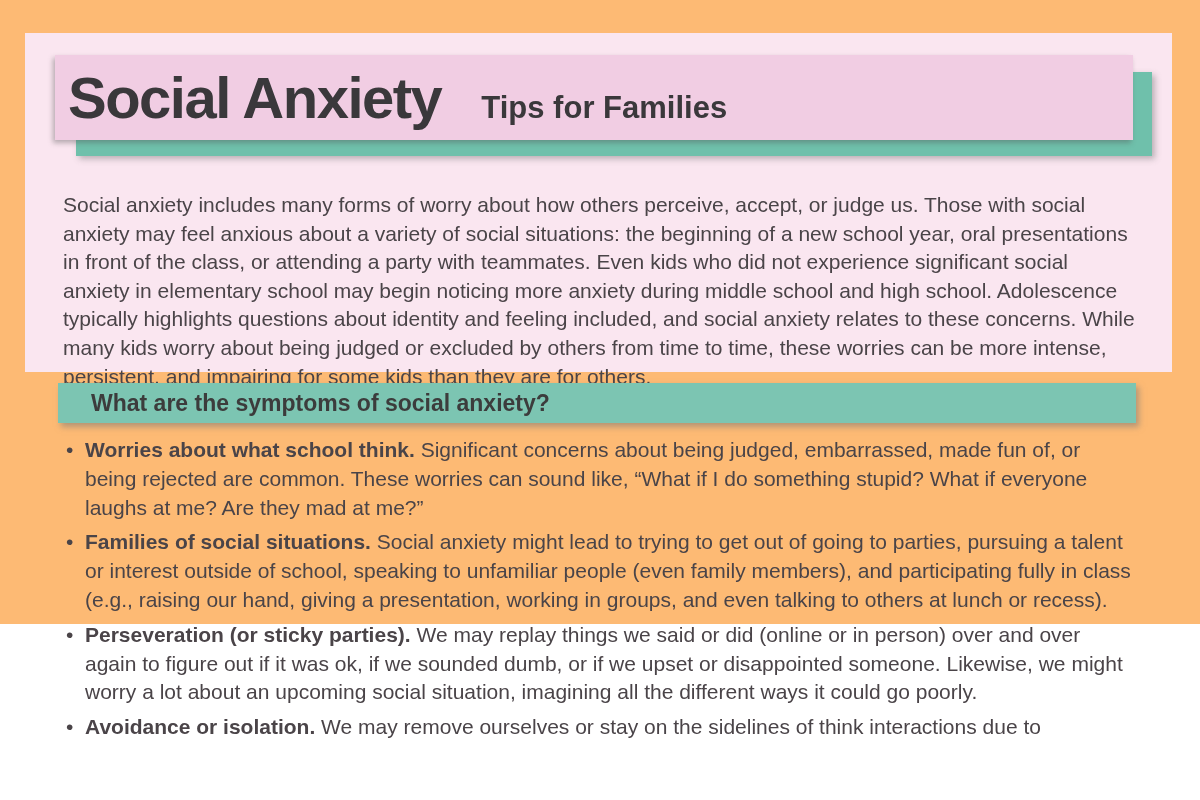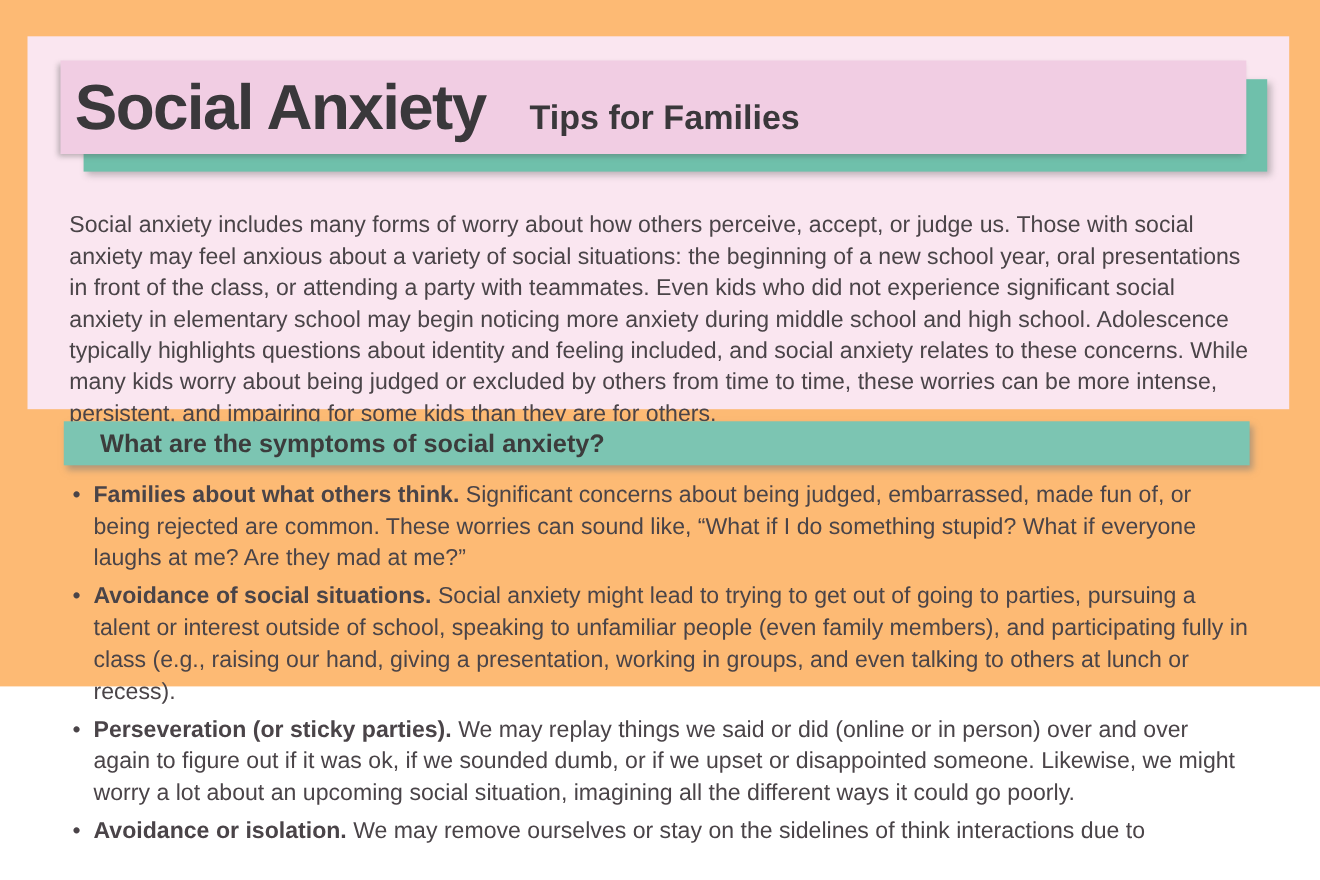--- a/index.html
+++ b/index.html
@@ -122,26 +122,26 @@
 
   <p class="intro-text">Social anxiety includes many forms of worry about how others perceive, accept, or judge us. Those with social anxiety may feel anxious about a variety of social situations: the beginning of a new school year, oral presentations in front of the class, or attending a party with teammates. Even kids who did not experience significant social anxiety in elementary school may begin noticing more anxiety during middle school and high school. Adolescence typically highlights questions about identity and feeling included, and social anxiety relates to these concerns. While many kids worry about being judged or excluded by others from time to time, these worries can be more intense, persistent, and impairing for some kids than they are for others.</p>
 
   <div class="section-banner">
     <span class="section-banner-title">What are the symptoms of social anxiety?</span>
   </div>
 
   <ul class="bullet-list">
     <li>
       <span class="bullet-marker">•</span>
-      <span class="bullet-lead">Families about what others think.</span>
+      <span class="bullet-lead">Worries about what school think.</span>
       <span>Significant concerns about being judged, embarrassed, made fun of, or being rejected are common. These worries can sound like, “What if I do something stupid? What if everyone laughs at me? Are they mad at me?”</span>
     </li>
     <li>
       <span class="bullet-marker">•</span>
-      <span class="bullet-lead">Avoidance of social situations.</span>
+      <span class="bullet-lead">Families of social situations.</span>
       <span>Social anxiety might lead to trying to get out of going to parties, pursuing a talent or interest outside of school, speaking to unfamiliar people (even family members), and participating fully in class (e.g., raising our hand, giving a presentation, working in groups, and even talking to others at lunch or recess).</span>
     </li>
     <li>
       <span class="bullet-marker">•</span>
       <span class="bullet-lead">Perseveration (or sticky parties).</span>
       <span>We may replay things we said or did (online or in person) over and over again to figure out if it was ok, if we sounded dumb, or if we upset or disappointed someone. Likewise, we might worry a lot about an upcoming social situation, imagining all the different ways it could go poorly.</span>
     </li>
     <li>
       <span class="bullet-marker">•</span>
       <span class="bullet-lead">Avoidance or isolation.</span>

